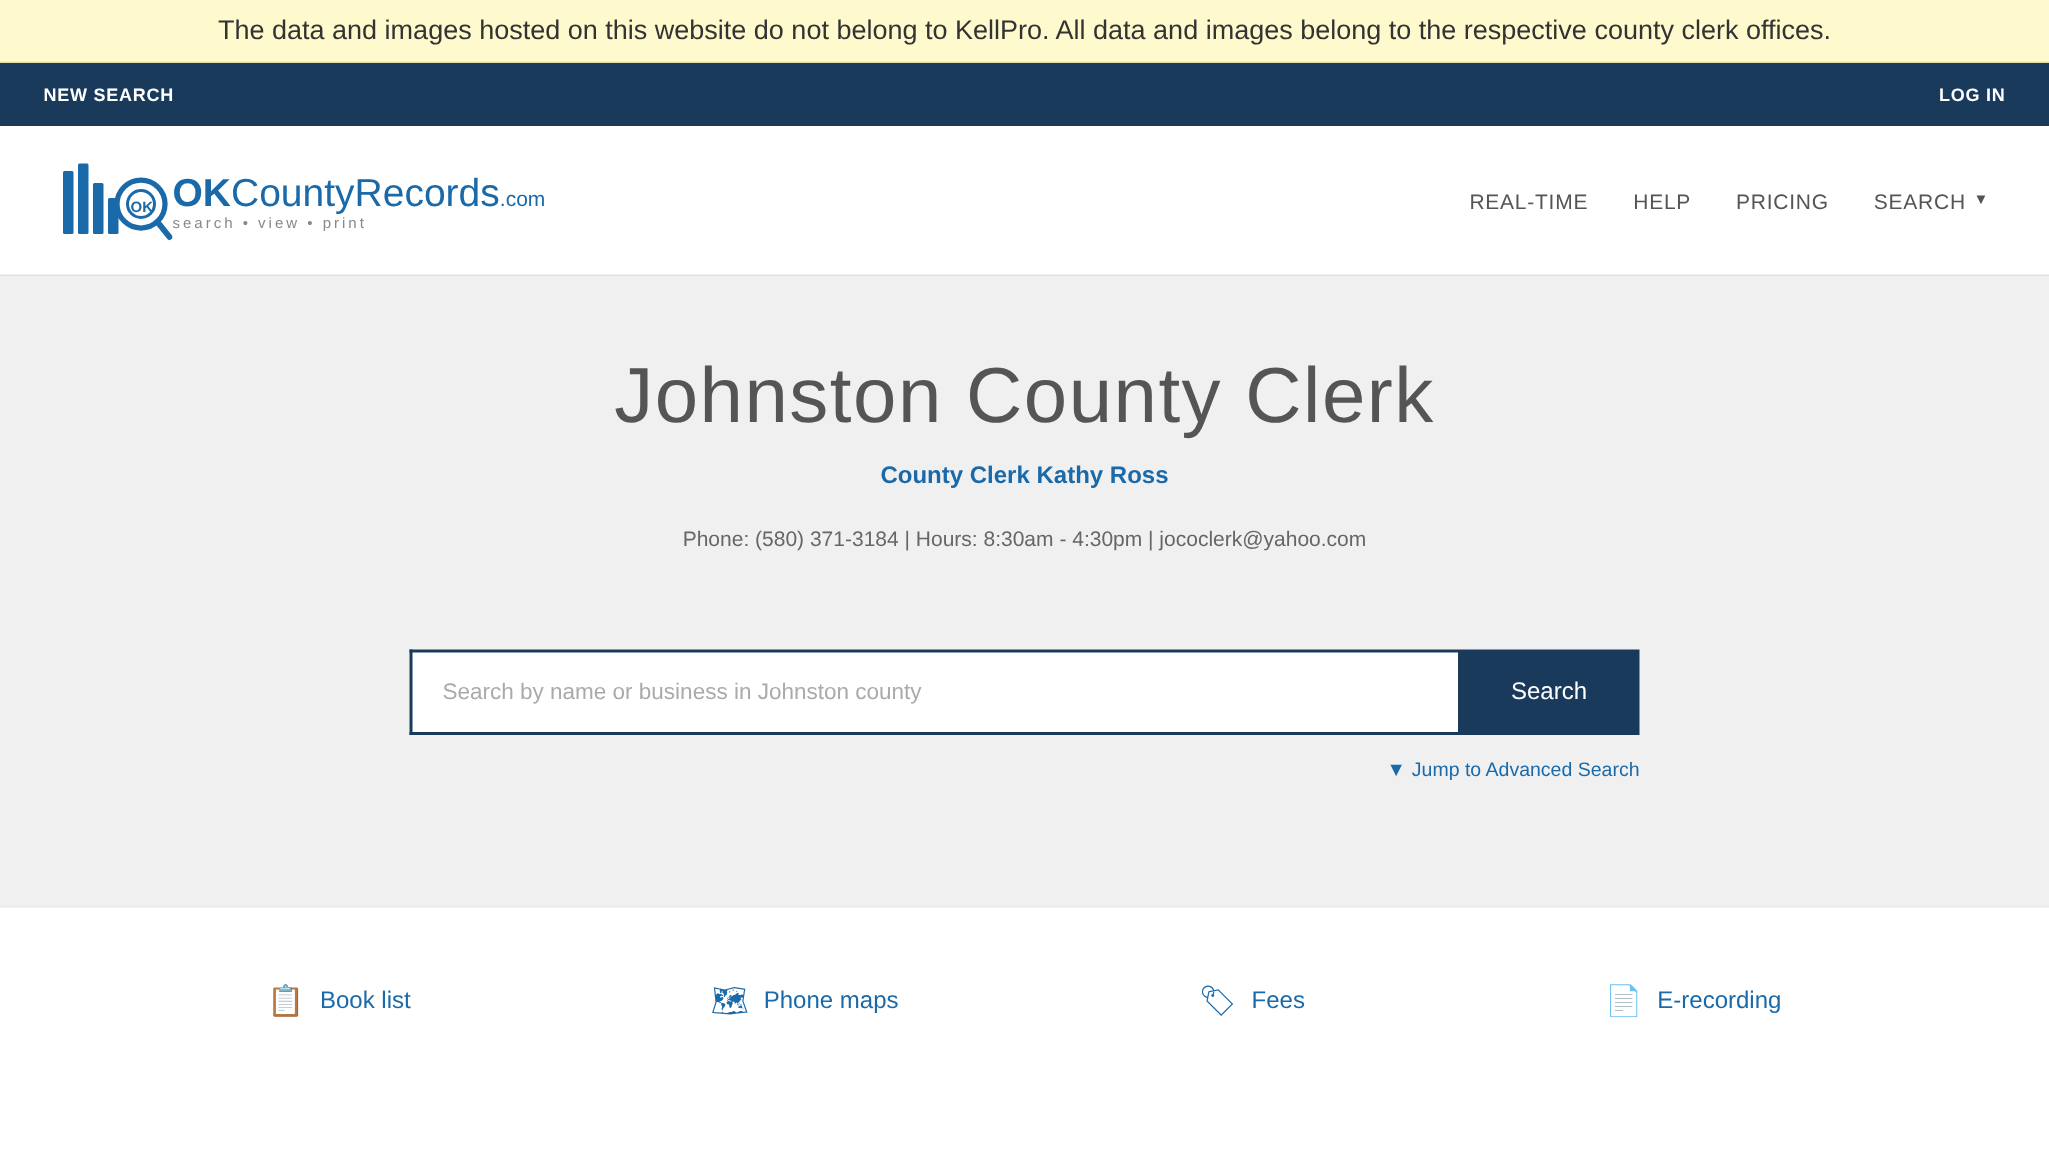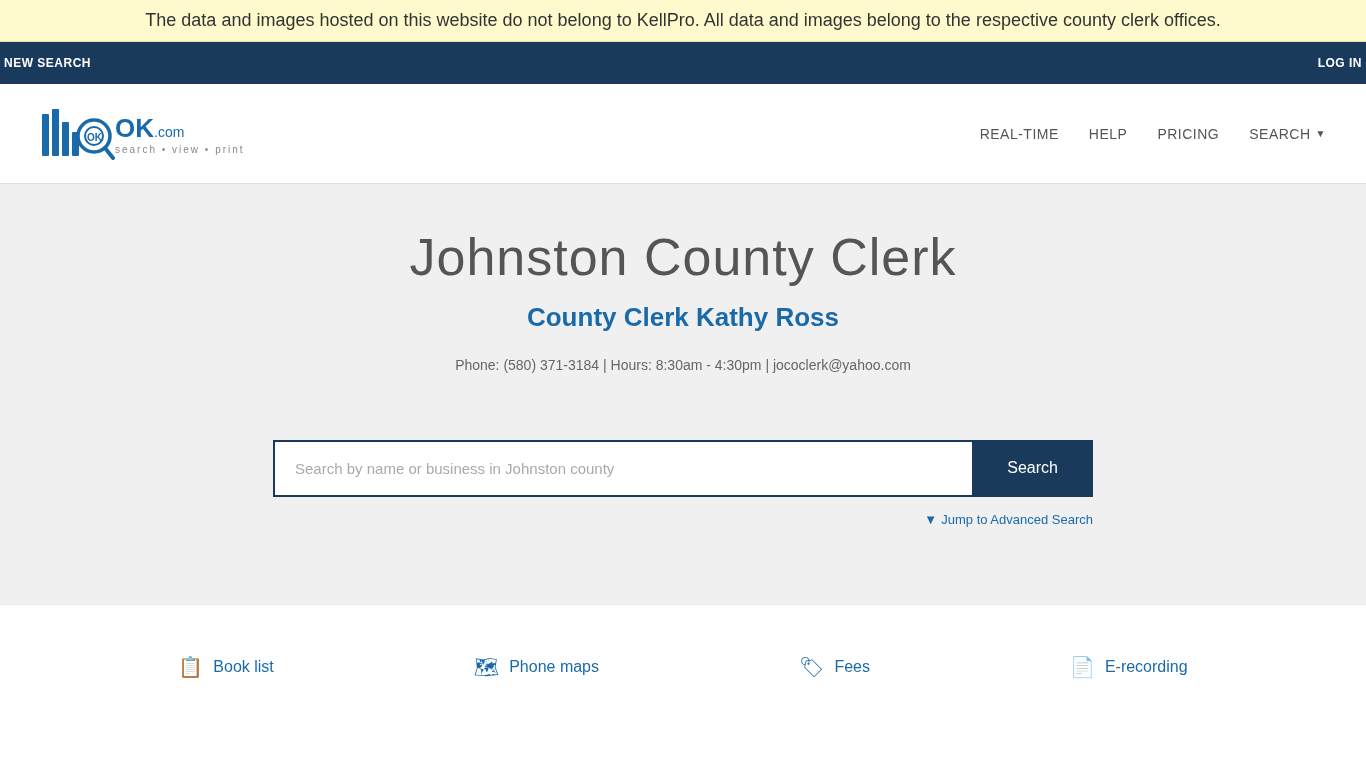--- a/index.html
+++ b/index.html
@@ -24,21 +24,21 @@
       font-size: 18px;
       color: #333;
     }
 
     
     .top-nav {
       background: #1a3a5c;
       display: flex;
       justify-content: space-between;
       align-items: center;
-      padding: 0 4px;
+      padding: 0 29px;
       height: 42px;
     }
 
     .top-nav a {
       color: #fff;
       text-decoration: none;
       font-size: 12px;
       font-weight: bold;
       letter-spacing: 0.5px;
       cursor: pointer;
@@ -109,21 +109,21 @@
 
     .county-title {
       font-size: 52px;
       font-weight: 300;
       color: #555;
       margin-bottom: 15px;
       letter-spacing: 1px;
     }
 
     .clerk-name {
-      font-size: 26px;
+      font-size: 16px;
       color: #1a6aaa;
       font-weight: bold;
       margin-bottom: 20px;
     }
 
     .county-address {
       font-size: 14px;
       color: #666;
       text-align: center;
       line-height: 1.8;
@@ -236,20 +236,21 @@
         <circle cx="54" cy="32" r="9" fill="none" stroke="#1a6aaa" stroke-width="2"></circle>
 
         <line x1="65" y1="44" x2="73" y2="54" stroke="#1a6aaa" stroke-width="4" stroke-linecap="round"></line>
 
         <text x="47" y="37" font-size="10" fill="#1a6aaa" font-weight="bold" font-family="Arial">OK</text>
       </svg>
     </div>
     <div class="logo-text">
       <div style="display:flex; align-items:baseline; gap:0;">
         <span style="font-size:26px; color:#1a6aaa; font-weight:bold;">OK</span>
+          <span style="font-size:26px; color:#1a6aaa; font-weight:normal;">CountyRecords</span>
           <span style="font-size:14px; color:#1a6aaa; font-weight:normal;">.com</span>
       </div>
       <div style="font-size:10px; color:#888; letter-spacing:2px;">search • view • print</div>
     </div>
   </div>
 
   <nav class="header-nav">
     <a>REAL-TIME</a>
     <a>HELP</a>
     <a>PRICING</a>

